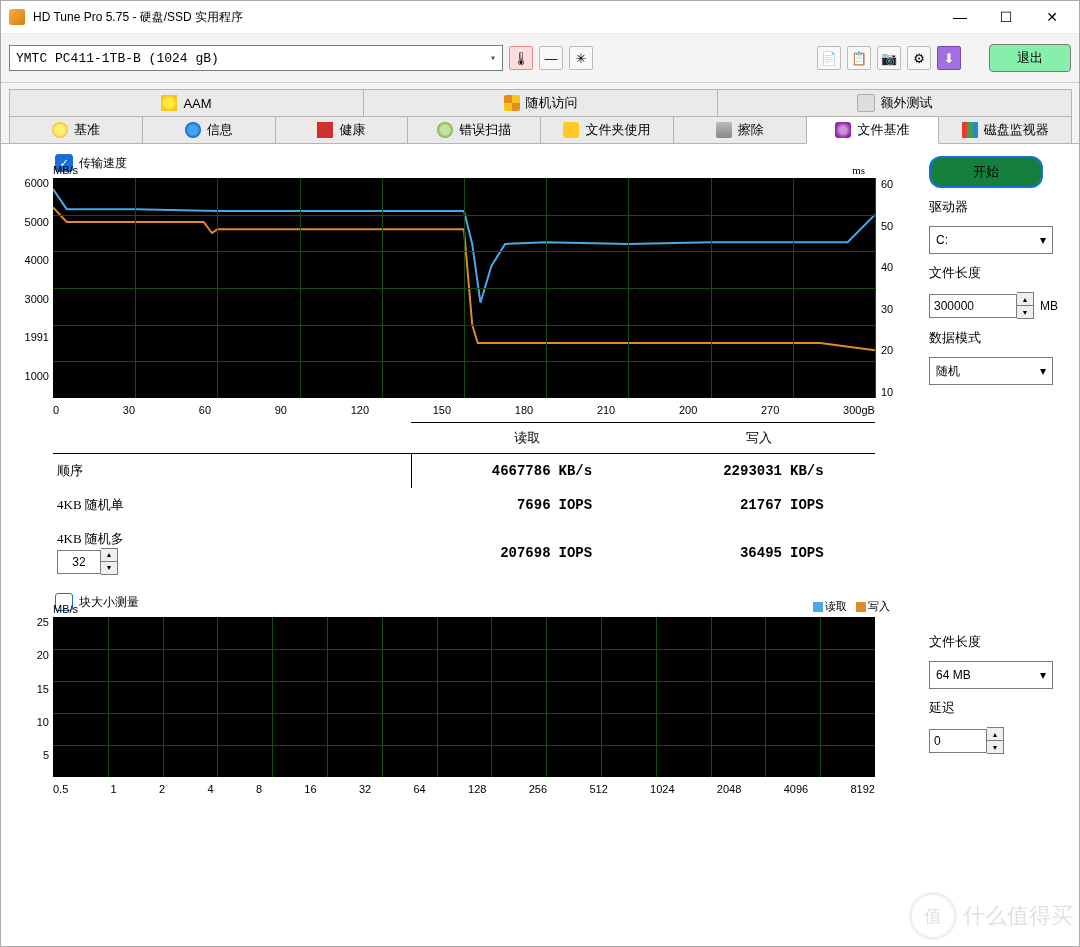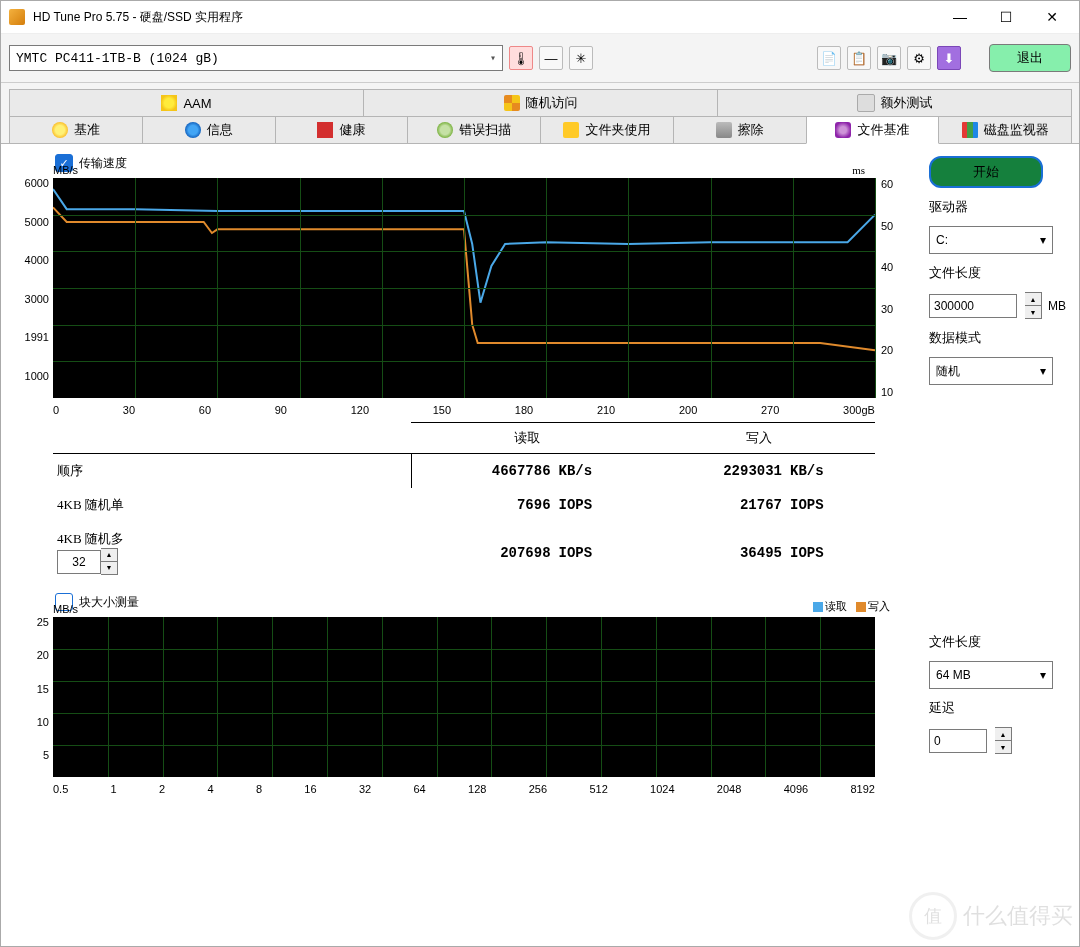--- a/index.html
+++ b/index.html
@@ -54,21 +54,21 @@
   .results-table table{width:100%;border-collapse:collapse;font-family:"Courier New",monospace;font-size:14px;}
   .results-table th{font-family:"Microsoft YaHei";font-weight:normal;font-size:13px;padding:6px 4px;text-align:center;border-bottom:1px solid #000;}
   .results-table th:first-child{text-align:left;border-bottom:none;}
   .results-table td{padding:8px 4px;vertical-align:middle;}
   .results-table td.lbl{font-family:"Microsoft YaHei";font-size:13px;}
   .results-table td.val{text-align:right;white-space:pre;}
   .results-table td.unit{text-align:left;padding-left:4px;}
   .side-btn{width:110px;height:28px;border:2px solid #1a6fd6;background:#15803d;border-radius:12px;display:flex;align-items:center;justify-content:center;font-size:13px;}
   .side-lbl{font-size:13px;}
   .side-sel{width:110px;height:26px;border:1px solid #7a7a7a;background:#fff;display:flex;align-items:center;justify-content:space-between;padding:0 6px;font-size:12px;}
-  .side-num{display:flex;align-items:center;gap:8px;}
+  .side-num{display:flex;align-items:center;}
   .side-num input{width:78px;height:22px;border:1px solid #7a7a7a;padding:0 4px;font-size:12px;}
   .spinner{display:flex;flex-direction:column;border:1px solid #7a7a7a;border-left:none;}
   .spinner div{width:16px;height:12px;background:#efefef;display:flex;align-items:center;justify-content:center;font-size:7px;border-bottom:1px solid #7a7a7a;}
   .spinner div:last-child{border-bottom:none;}
   .small-spin{display:flex;align-items:center;}
   .small-spin input{width:38px;height:20px;border:1px solid #7a7a7a;text-align:center;font-size:12px;}
   .legend{position:absolute;right:-2px;top:-18px;font-size:11px;}
   .legend .sw{display:inline-block;width:10px;height:10px;vertical-align:middle;margin:0 2px 0 6px;}
   .watermark{position:absolute;right:6px;bottom:6px;opacity:.12;font-size:22px;color:#000;display:flex;align-items:center;gap:6px;}
   .watermark .badge{width:42px;height:42px;border:3px solid #888;border-radius:50%;display:flex;align-items:center;justify-content:center;font-size:18px;}

